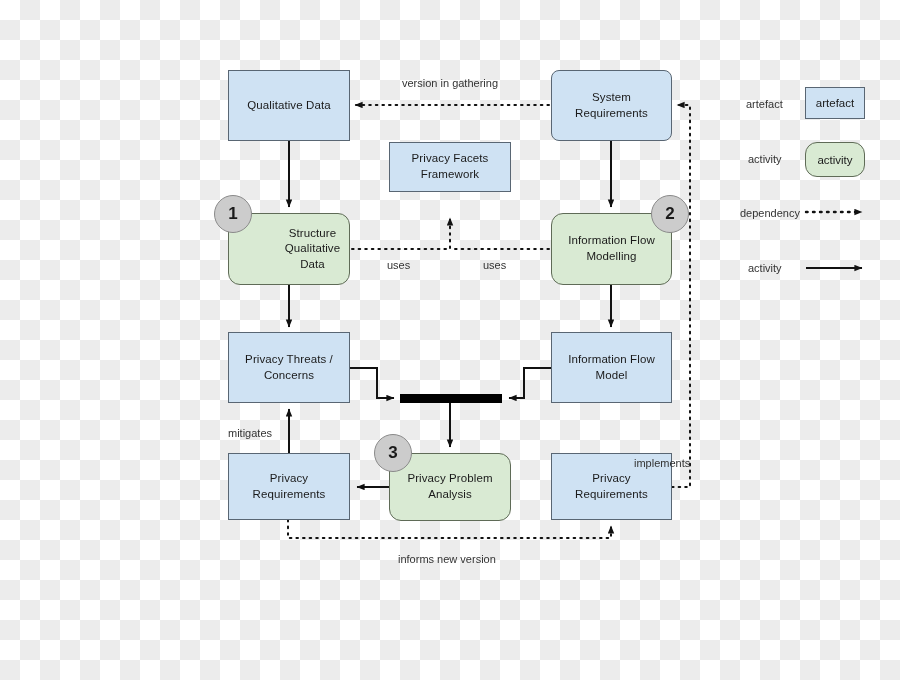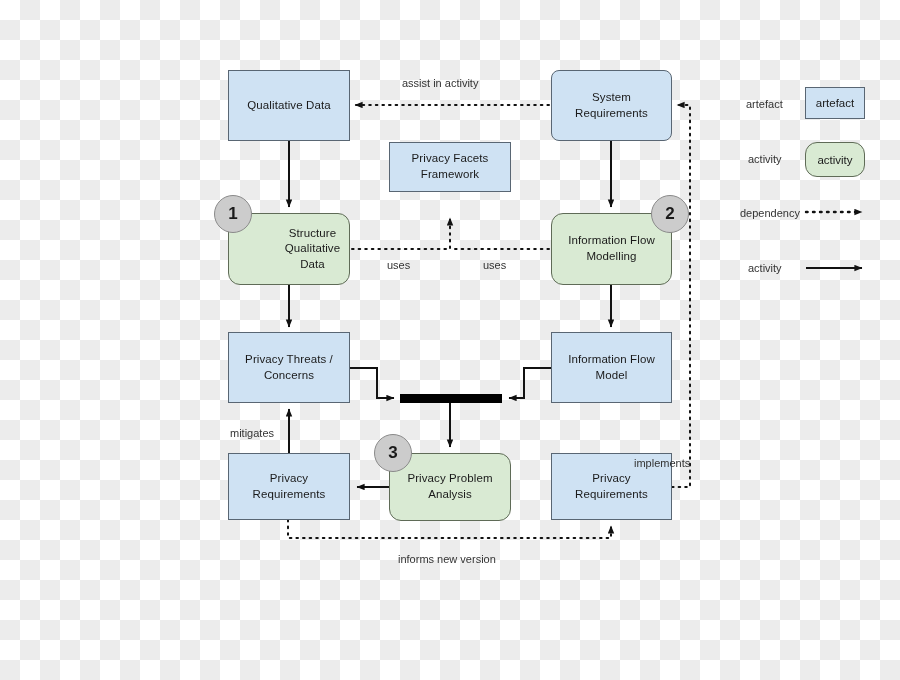--- a/index.html
+++ b/index.html
@@ -236,24 +236,24 @@
   <div class="badge" style="left:214px; top:195px;">
     <span>1</span>
   </div>
   <div class="badge" style="left:651px; top:195px;">
     <span>2</span>
   </div>
   <div class="badge" style="left:374px; top:434px;">
     <span>3</span>
   </div>
 
-  <div class="edge-label" style="left:402px; top:77px;">assist in activity</div>
+  <div class="edge-label" style="left:402px; top:77px;">version in gathering</div>
   <div class="edge-label" style="left:387px; top:259px;">uses</div>
   <div class="edge-label" style="left:483px; top:259px;">uses</div>
-  <div class="edge-label" style="left:230px; top:427px;">mitigates</div>
+  <div class="edge-label" style="left:220px; top:427px;padding-left:8px;">mitigates</div>
   <div class="edge-label" style="left:634px; top:434px;margin-top:23px;">implements</div>
   <div class="edge-label" style="left:398px; top:553px;">informs new version</div>
 
   <div class="legend-label" style="left:746px; top:98px;">artefact</div>
   <div class="legend-swatch artefact" style="left:805px; top:87px; width:60px; height:32px;">
     <span>artefact</span>
   </div>
 
   <div class="legend-label" style="left:748px; top:153px;">activity</div>
   <div class="legend-swatch activity" style="left:805px; top:142px; width:60px; height:35px;">

